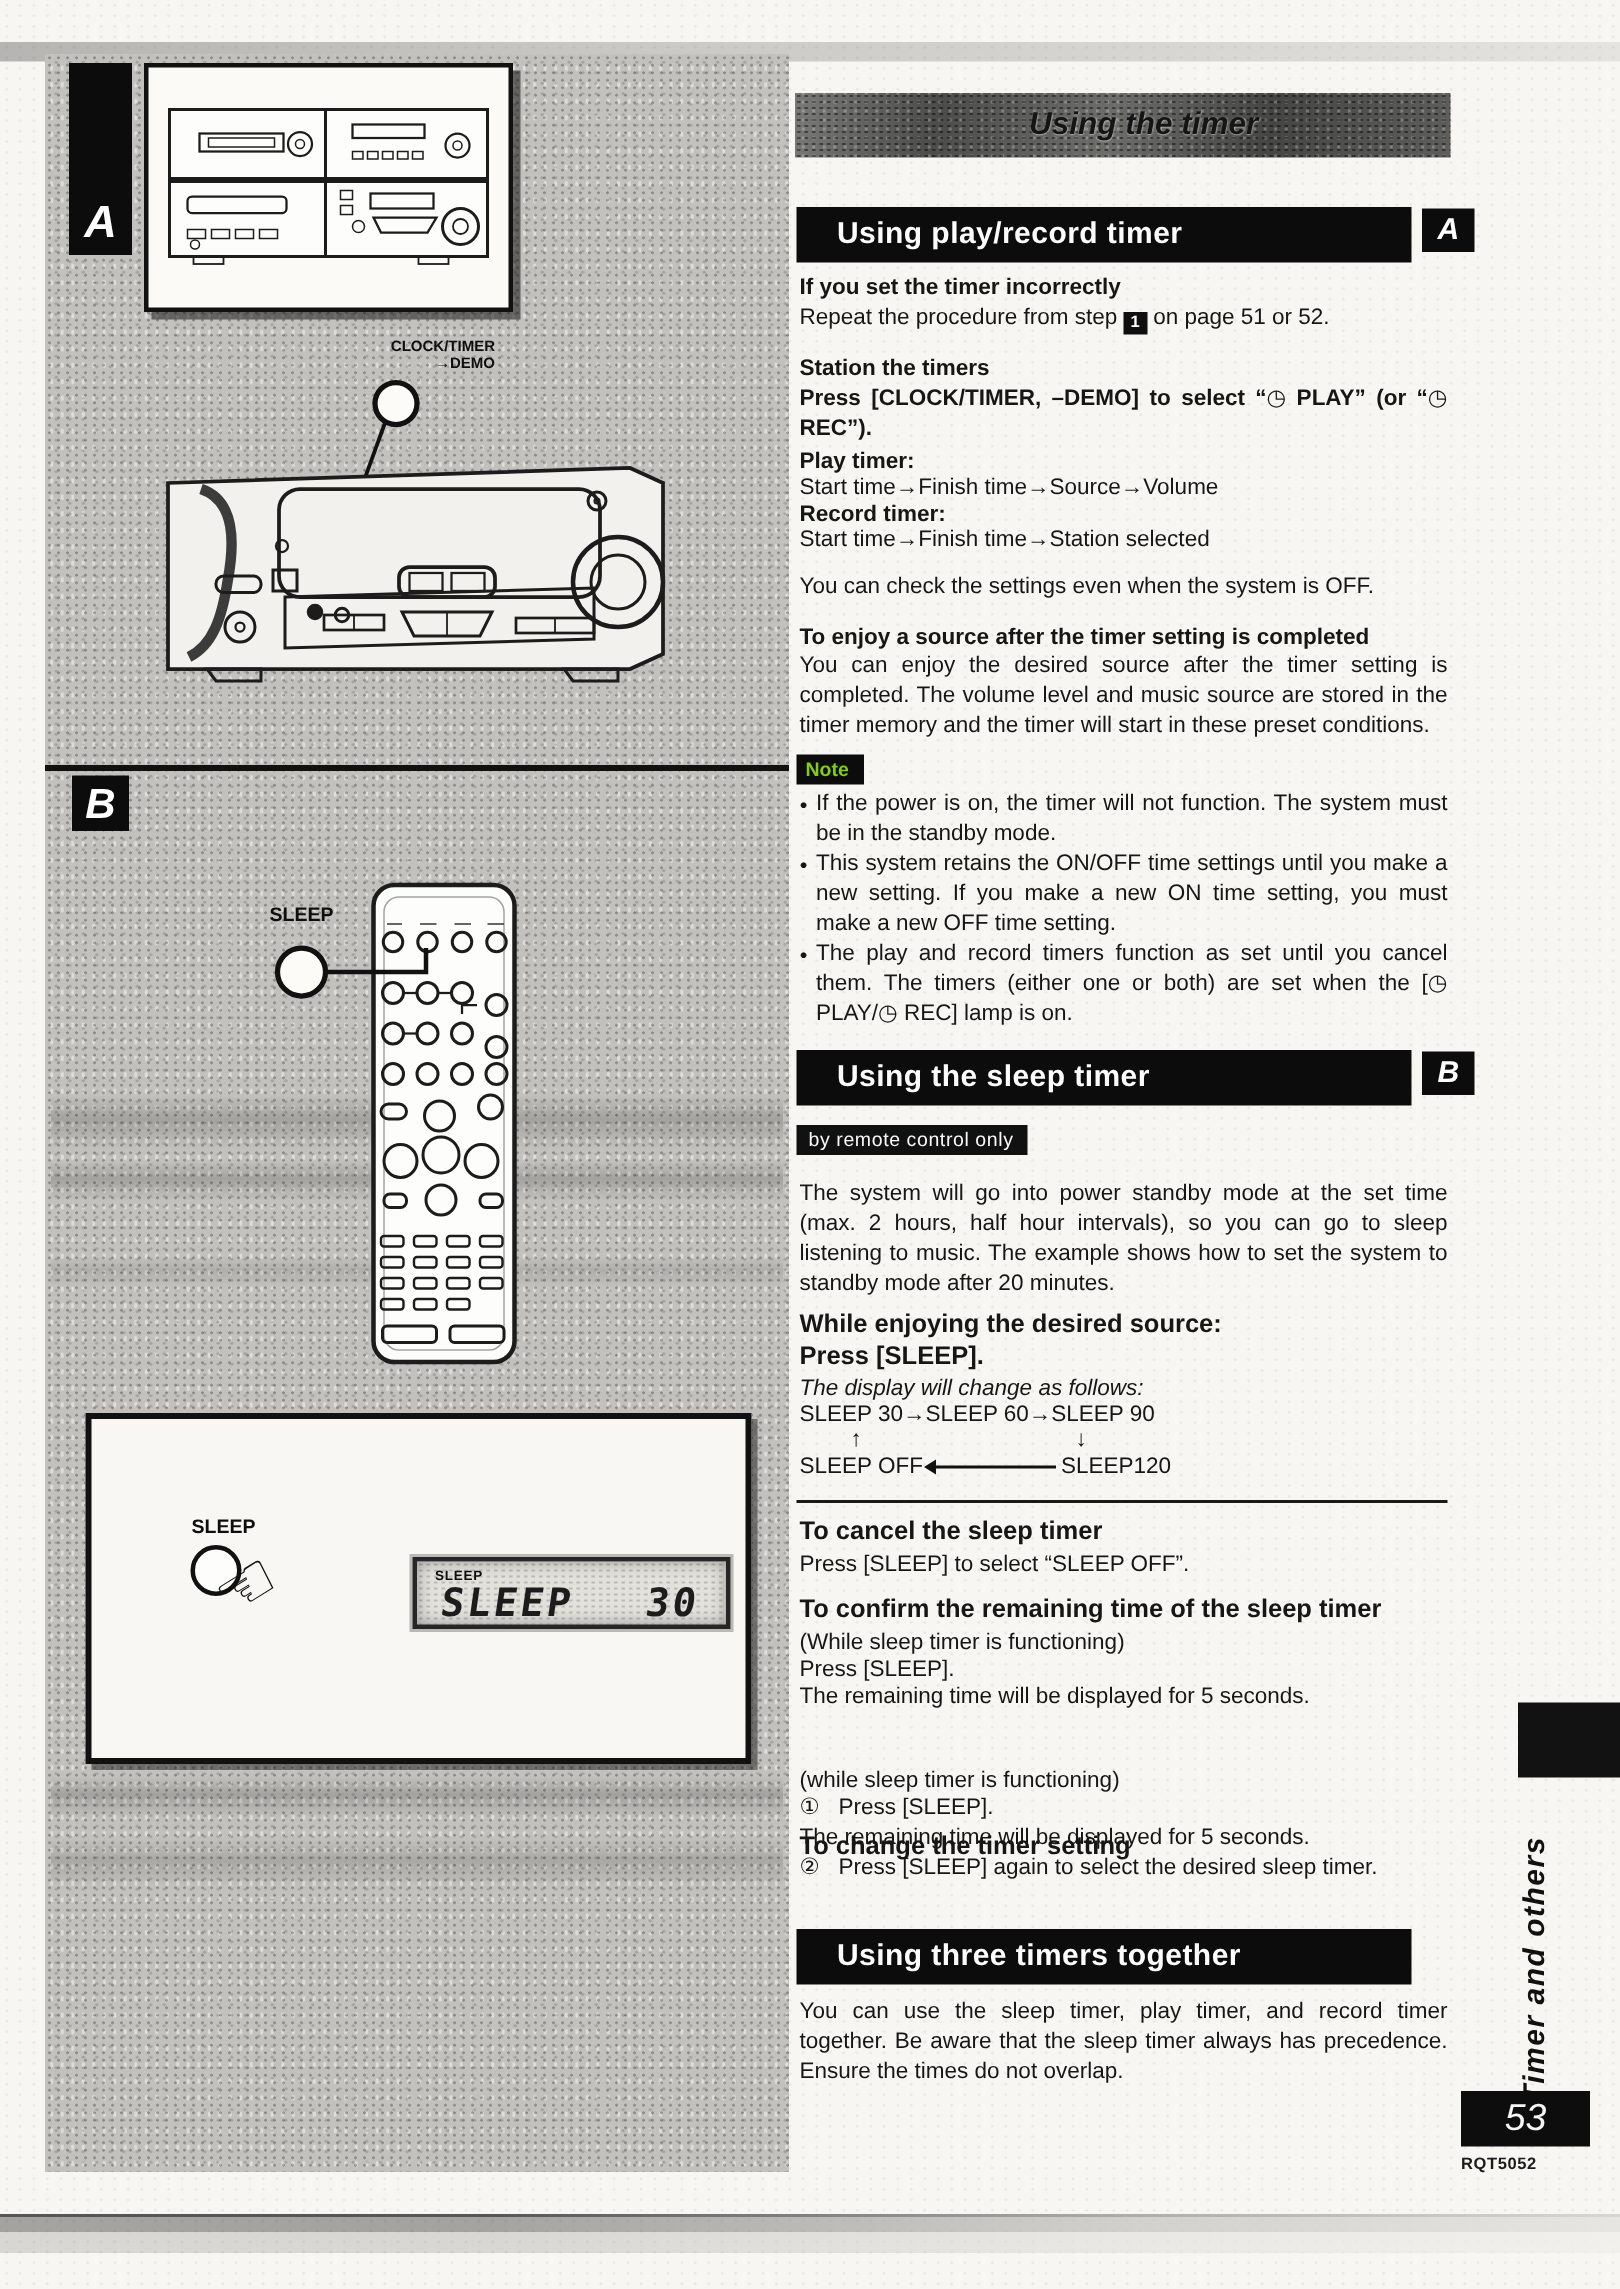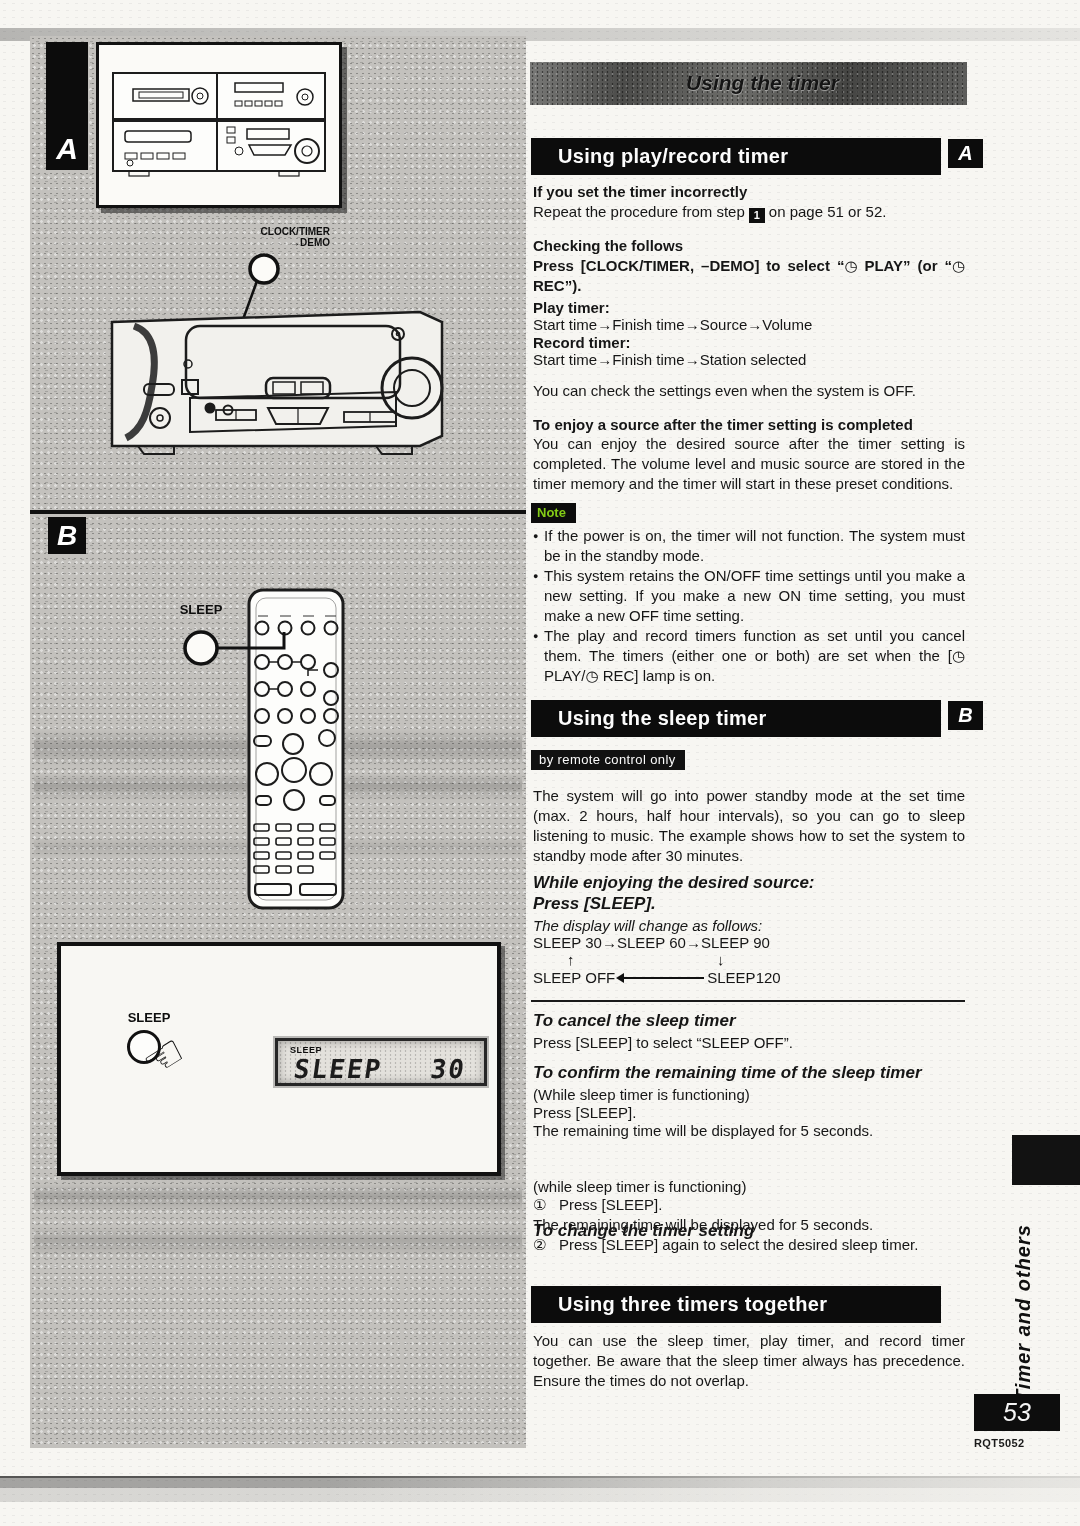--- a/index.html
+++ b/index.html
@@ -73,21 +73,21 @@
     background-size:5px 4px,7px 6px;background-position:0 0,2px 3px;}
   .banner span{position:relative;z-index:2;display:block;padding:9px 0 0 28px;
     font-style:italic;font-weight:bold;font-size:21px;color:#151515;
     text-shadow:0 1px 1px rgba(255,255,255,.45), 1px 0 1px rgba(255,255,255,.25);}
   .hdr{position:absolute;left:531px;width:410px;height:37px;background:#0c0c0c;color:#fcfcfc;
     font-weight:bold;font-size:20px;line-height:37px;padding-left:27px;box-sizing:border-box;letter-spacing:.3px;}
   .hdr-badge{position:absolute;left:948px;width:35px;height:29px;background:#0c0c0c;color:#fff;
     font-style:italic;font-weight:bold;font-size:20px;text-align:center;line-height:29px;}
   .t{position:absolute;left:533px;width:432px;font-size:15px;line-height:20px;color:#161616;}
   .b{font-weight:bold;}
-  .big{font-size:17px;line-height:22px;font-weight:bold;font-style:italic;}
+  .big{font-size:17px;line-height:22px;font-weight:bold;}
   .j{text-align:justify;}
   .step-badge{display:inline-block;background:#0f0f0f;color:#fff;font-weight:bold;font-size:11px;
     width:16px;height:15px;line-height:15px;text-align:center;vertical-align:-2px;margin:0 4px;}
   .note-badge{position:absolute;left:531px;top:503px;background:#0c0c0c;color:#84cc16;
     font-weight:bold;font-size:13px;padding:2px 10px 3px 6px;}
   .note-item{position:relative;padding-left:11px;text-align:justify;}
   .note-item::before{content:"\25CF";position:absolute;left:0;top:0;font-size:9px;line-height:20px;}
   .tag{position:absolute;left:531px;top:750px;background:#111;color:#fafafa;font-size:13px;
     padding:2px 9px 3px 8px;letter-spacing:.4px;}
   .arrows{position:relative;height:18px;}
@@ -291,21 +291,21 @@
   <div class="banner">
     <span>Using the timer</span>
   </div>
 
   <div class="hdr" style="top:138px;">Using play/record timer</div>
   <div class="hdr-badge" style="top:139px;">A</div>
 
   <div class="t b" style="top:182px;">If you set the timer incorrectly</div>
   <div class="t" style="top:202px;"><span>Repeat the procedure from step</span><span class="step-badge">1</span><span>on page 51 or 52.</span></div>
 
-  <div class="t b" style="top:236px;">Checking the follows</div>
+  <div class="t b" style="top:236px;">Station the timers</div>
   <div class="t b j" style="top:256px;">Press [CLOCK/TIMER, –DEMO] to select “◷ PLAY” (or “◷ REC”).</div>
   <div class="t b" style="top:298px;">Play timer:</div>
   <div class="t" style="top:315px;">Start time→Finish time→Source→Volume</div>
   <div class="t" style="top:350px;">Start time→Finish time→Station selected</div>
   <div class="t b" style="top:333px;">Record timer:</div>
   <div class="t" style="top:381px;">You can check the settings even when the system is OFF.</div>
 
   <div class="t b" style="top:415px;">To enjoy a source after the timer setting is completed</div>
   <div class="t j" style="top:434px;">You can enjoy the desired source after the timer setting is completed. The volume level and music source are stored in the timer memory and the timer will start in these preset conditions.</div>
 
@@ -313,21 +313,21 @@
   <div class="t" style="top:526px;">
     <div class="note-item">If the power is on, the timer will not function. The system must be in the standby mode.</div>
     <div class="note-item">This system retains the ON/OFF time settings until you make a new setting. If you make a new ON time setting, you must make a new OFF time setting.</div>
     <div class="note-item">The play and record timers function as set until you cancel them. The timers (either one or both) are set when the [◷ PLAY/◷ REC] lamp is on.</div>
   </div>
 
   <div class="hdr" style="top:700px;">Using the sleep timer</div>
   <div class="hdr-badge" style="top:701px;">B</div>
   <div class="tag">by remote control only</div>
 
-  <div class="t j" style="top:786px;">The system will go into power standby mode at the set time (max. 2 hours, half hour intervals), so you can go to sleep listening to music. The example shows how to set the system to standby mode after 30 minutes.</div>
+  <div class="t j" style="top:786px;">The system will go into power standby mode at the set time (max. 2 hours, half hour intervals), so you can go to sleep listening to music. The example shows how to set the system to standby mode after 20 minutes.</div>
   <div class="t big" style="top:872px;">While enjoying the desired source:</div>
   <div class="t big" style="top:893px;">Press [SLEEP].</div>
   <div class="t" style="top:916px;font-style:italic;">The display will change as follows:</div>
   <div class="t" style="top:933px;">SLEEP 30→SLEEP 60→SLEEP 90</div>
   <div class="t arrows" style="top:950px;">
     <span class="up">↑</span>
     <span class="dn">↓</span>
   </div>
   <div class="t seq-bottom" style="top:968px;">
     <span>SLEEP OFF</span>

